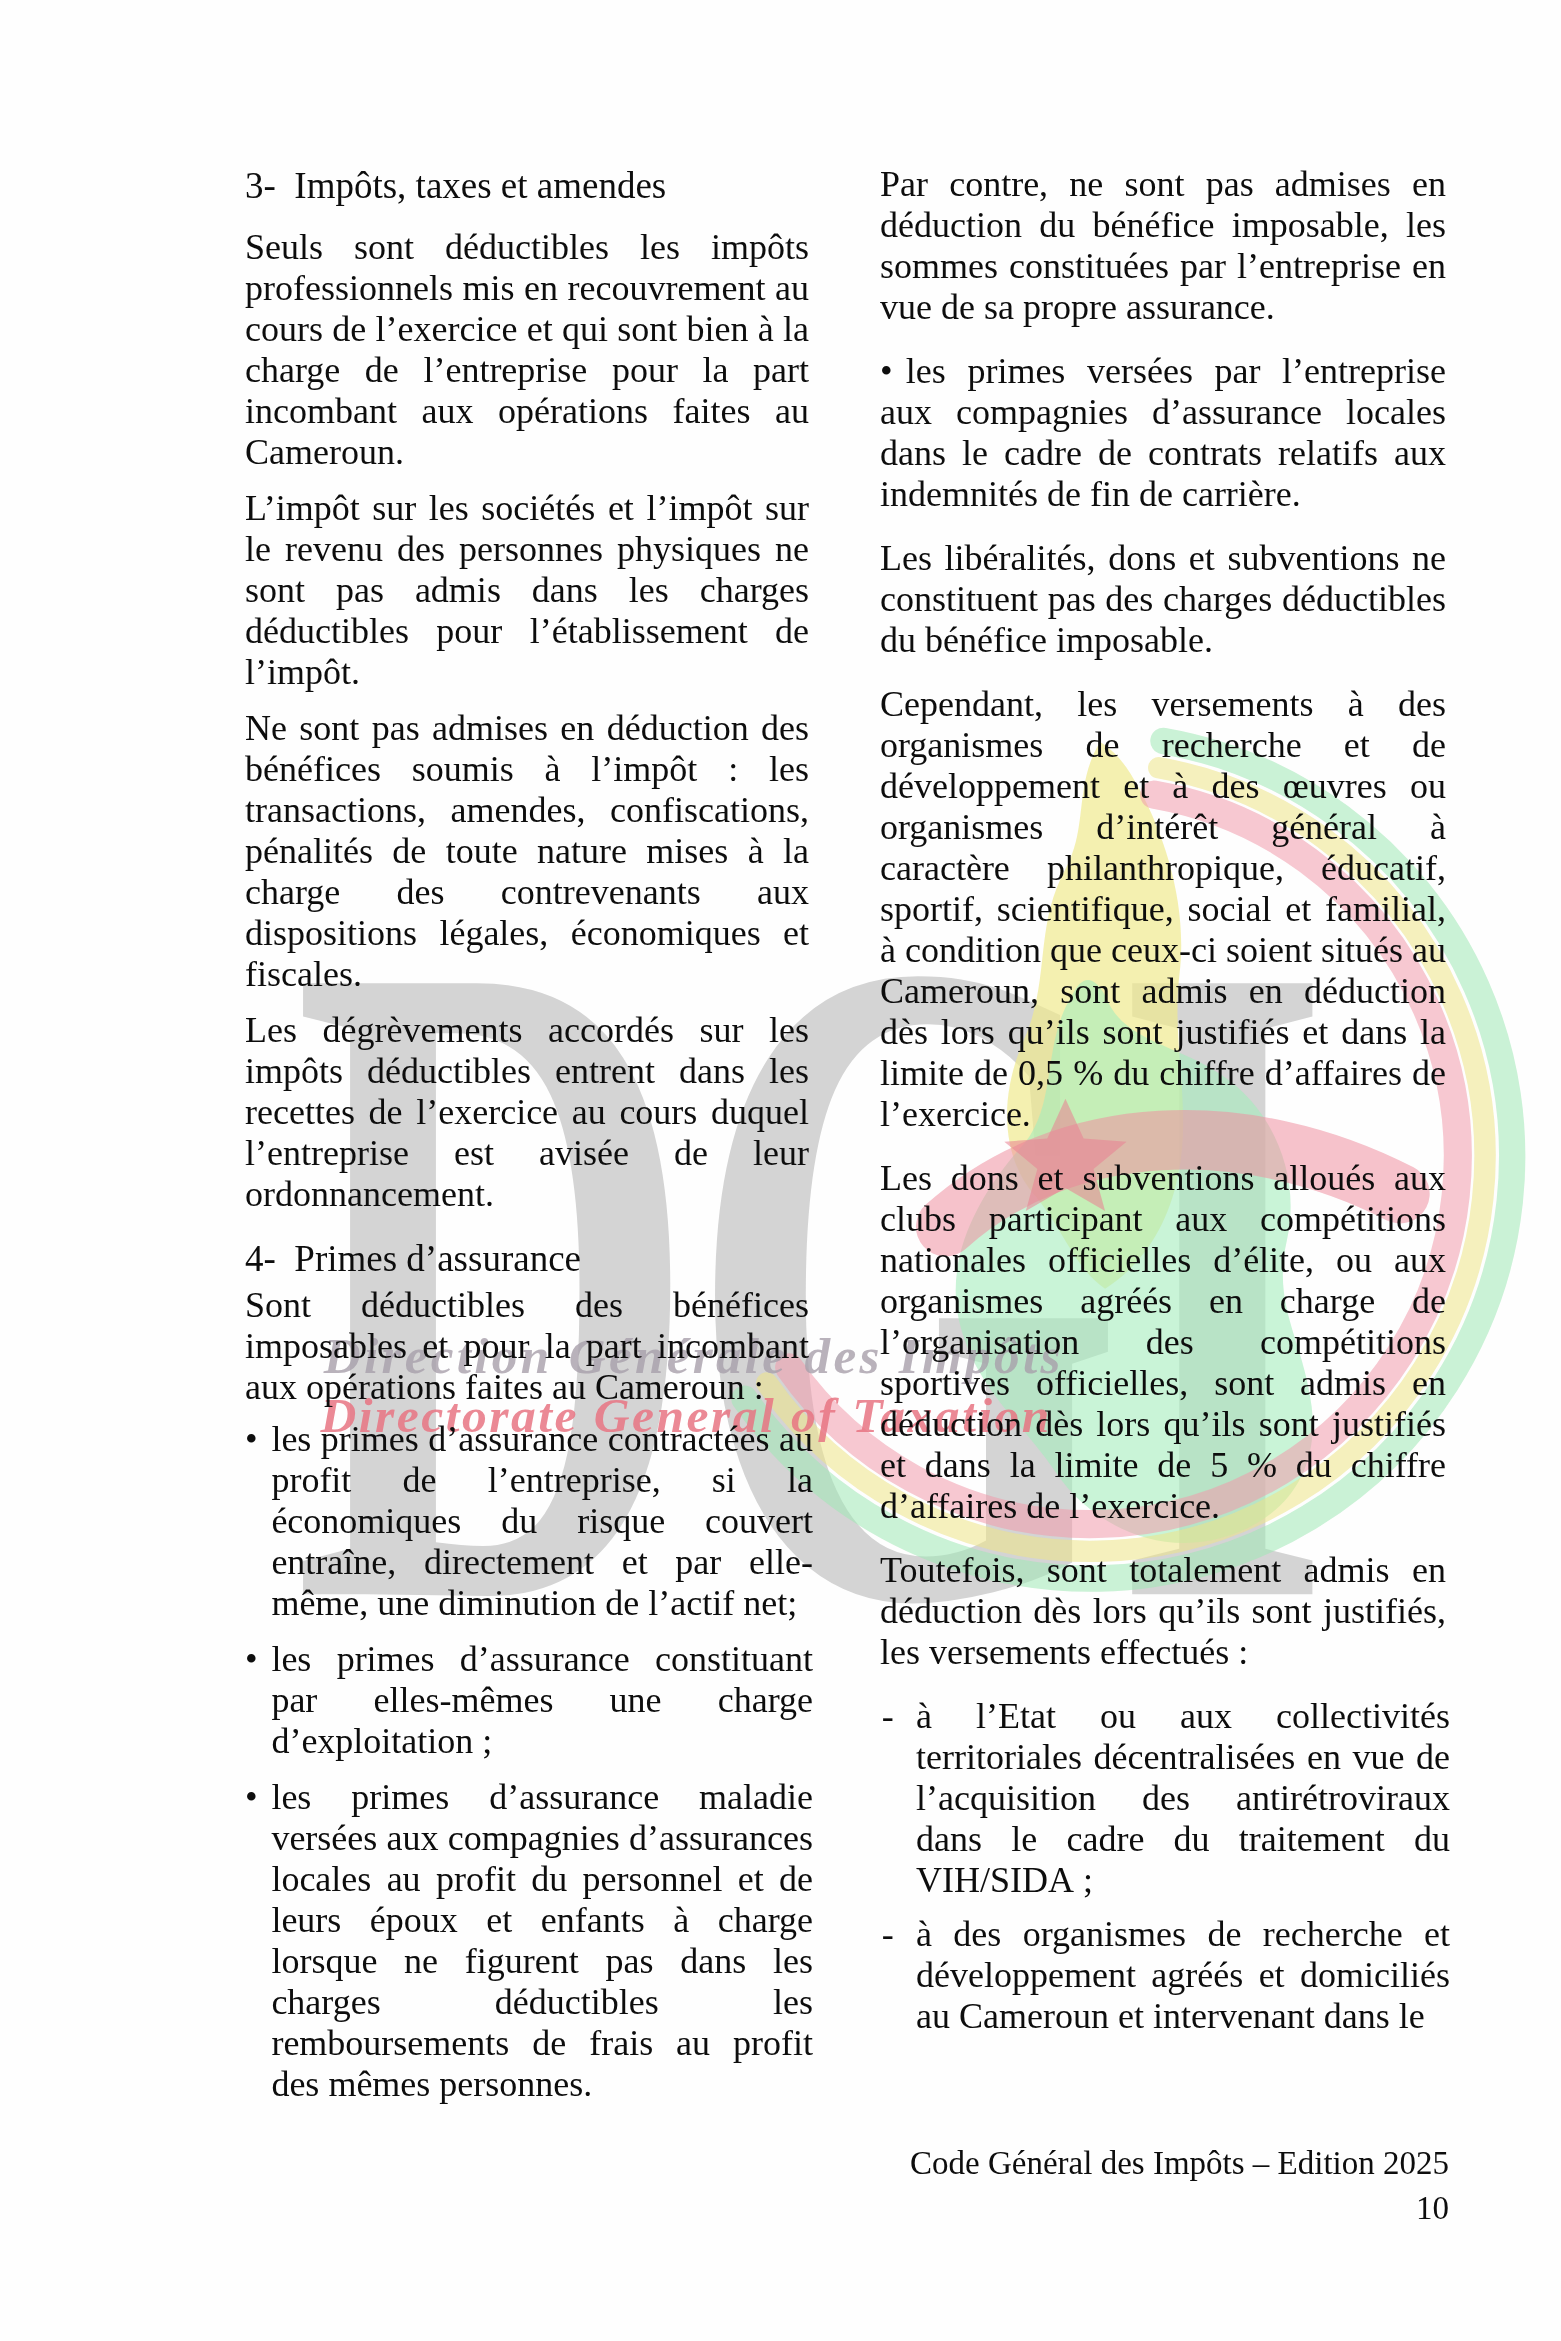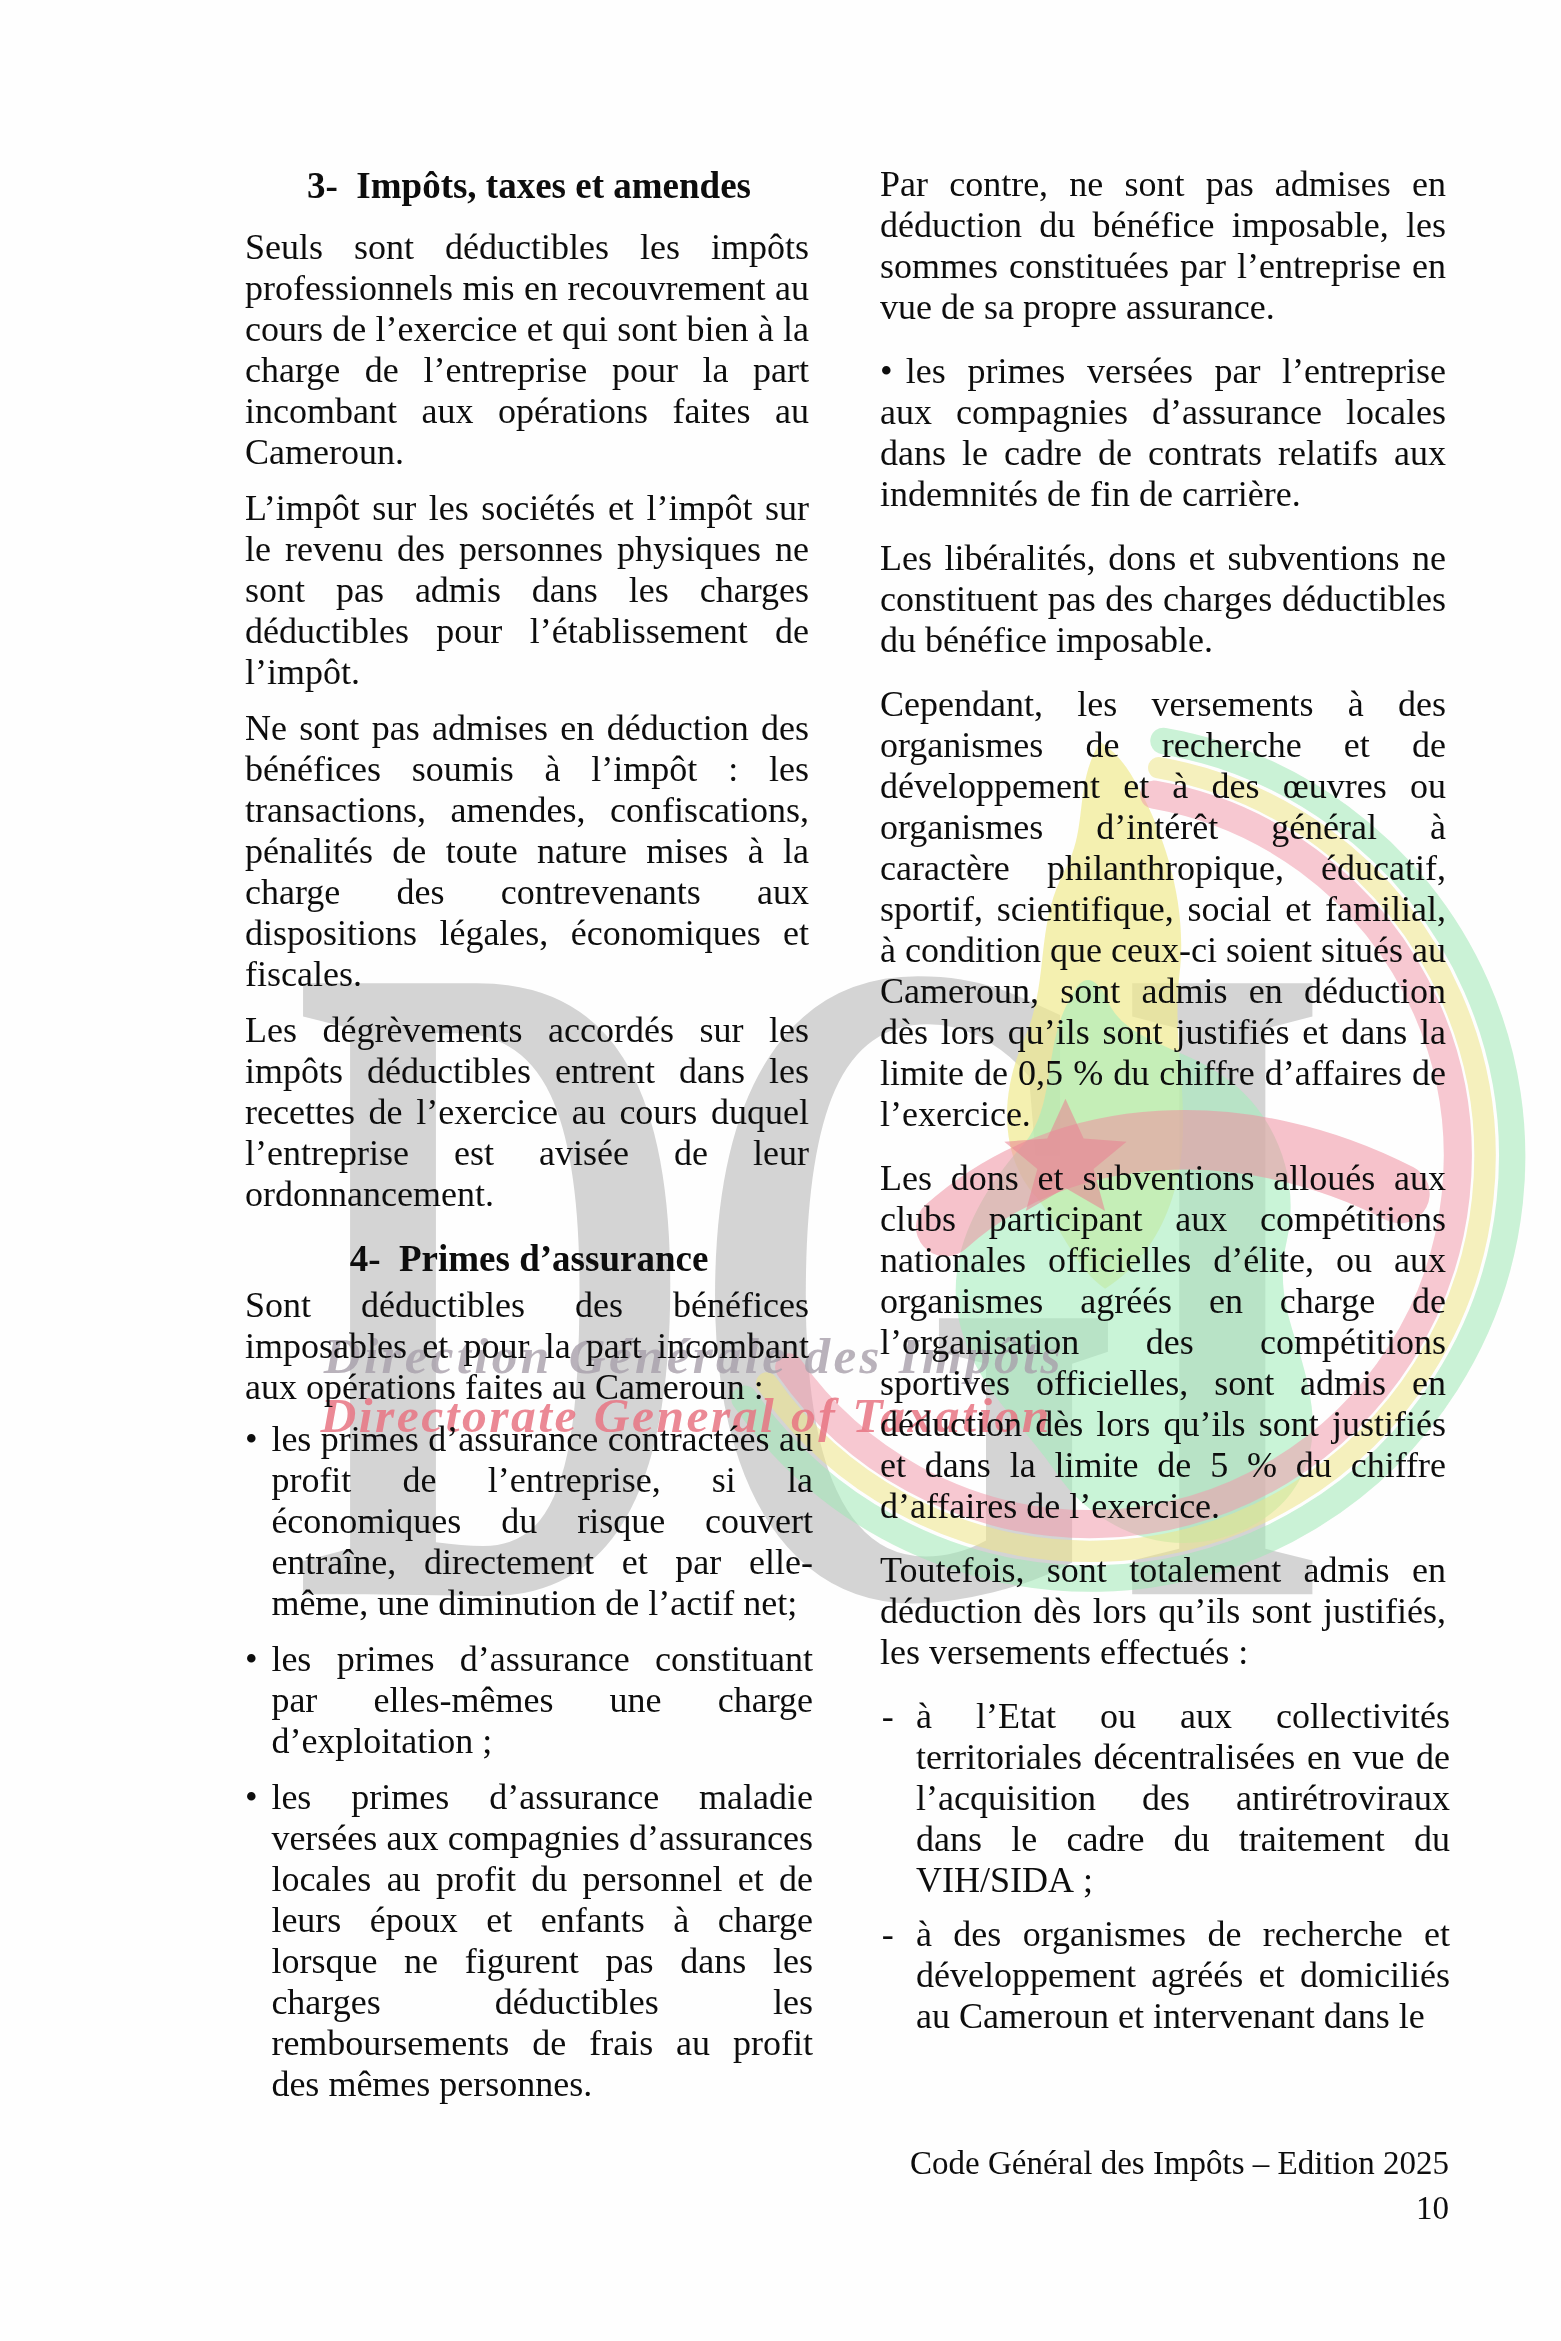--- a/index.html
+++ b/index.html
@@ -11,21 +11,21 @@
     font-family:"Liberation Serif", serif;
     color:#0d0d0d;
   }
   .wm{position:absolute;left:0;top:0;z-index:1;pointer-events:none;}
   .col{position:absolute;top:164px;z-index:2;}
   .col-left{left:245px;width:568px;}
   .col-right{left:880px;width:570px;}
   .blk{font-size:36px;line-height:41px;text-align:justify;}
   .p{margin:0 4px 15px 0;}
   .col-right .p{margin-bottom:23px;}
-  .h{font-weight:bold;font-size:37px;line-height:43px;text-align:center;margin:21.5px 0 20px 0;}
+  .h{font-weight:normal;font-size:37px;line-height:43px;text-align:left;margin:21.5px 0 20px 0;}
   .h.first{margin-top:0;}
   .h.tight{margin-bottom:5px;}
   .col-right .h{margin:1.7px 0 18px 0;}
   .bullet{position:relative;padding-left:26.4px;margin:0 0 15px 0;}
   .bullet .dot{position:absolute;left:0;top:0;}
   .dash{position:relative;padding-left:36px;margin:0 0 13.2px 0;}
   .dash .dashchar{position:absolute;left:1.7px;top:0;}
   .inline-dot{margin-right:13.2px;}
   .footer{
     position:absolute;left:245px;width:1204px;top:2141px;z-index:2;

